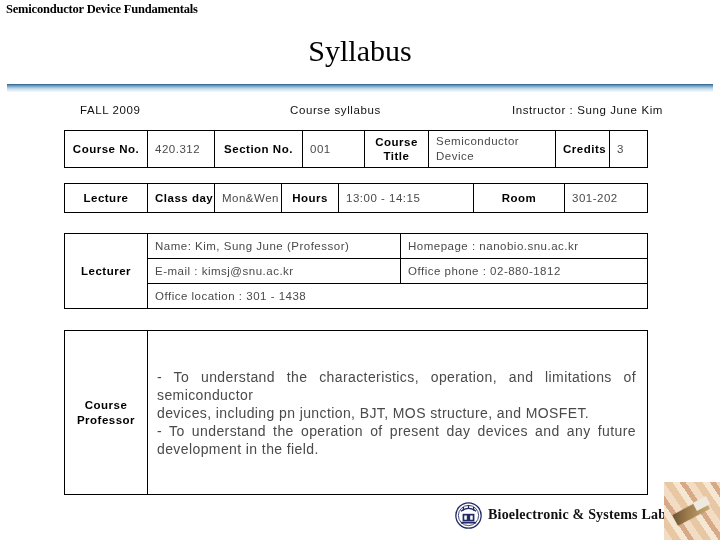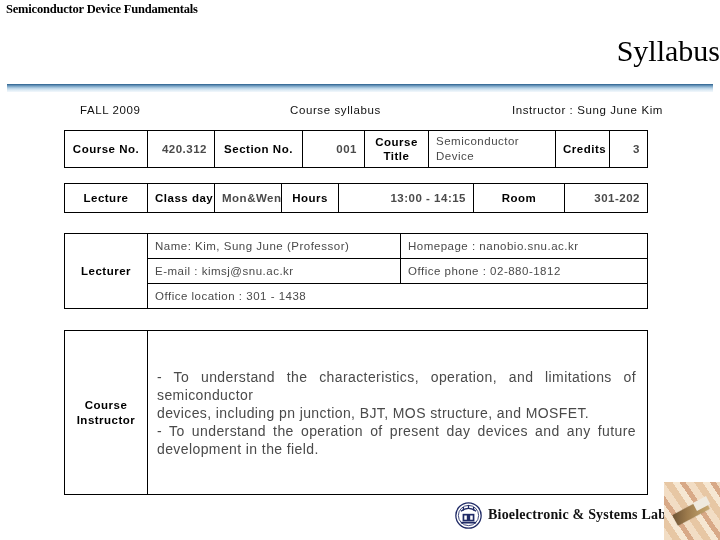--- a/index.html
+++ b/index.html
@@ -26,21 +26,21 @@
     font-size: 12.5px;
     letter-spacing: -0.2px;
     color: #000;
     white-space: nowrap;
   }
   .slide-title {
     position: absolute;
     left: 0;
     top: 36px;
     width: 720px;
-    text-align: right;
+    text-align: center;
     font-family: "Liberation Serif", serif;
     font-size: 30px;
     color: #000;
     line-height: 1;
   }
   .divider {
     position: absolute;
     left: 7px;
     top: 84px;
     width: 706px;
@@ -79,23 +79,22 @@
     vertical-align: middle;
   }
   .lbl {         
     font-weight: bold;
     color: #000;
     text-align: center;
     white-space: nowrap;
   }
   .val {         
     color: #4a4a4a;
-    text-align: right;
+    text-align: left;
     white-space: nowrap;
-    font-weight: bold;
   }
   .val-left {
     color: #4a4a4a;
     text-align: left;
   }
 
   
   #table-course { left: 64px; top: 130px; width: 583px; }
   #table-course td { height: 36px; }
 
@@ -273,21 +272,21 @@
 
 <table class="tbl" id="table-objectives">
   <colgroup>
     <col style="width:83px">
       <col style="width:500px">
   </colgroup>
   <tbody>
     <tr>
       <td class="lbl" style="white-space:normal;line-height:15px;">
         <span>Course</span><br>
-        <span>Instructor</span>
+        <span>Professor</span>
       </td>
       <td>
         <div class="obj-body">
           <span class="ln just">- To understand the characteristics, operation, and limitations of semiconductor</span>
           <span class="ln">devices, including pn junction, BJT, MOS structure, and MOSFET.</span>
           <span class="ln just">- To understand the operation of present day devices and any future</span>
           <span class="ln">development in the field.</span>
         </div>
       </td>
     </tr>

